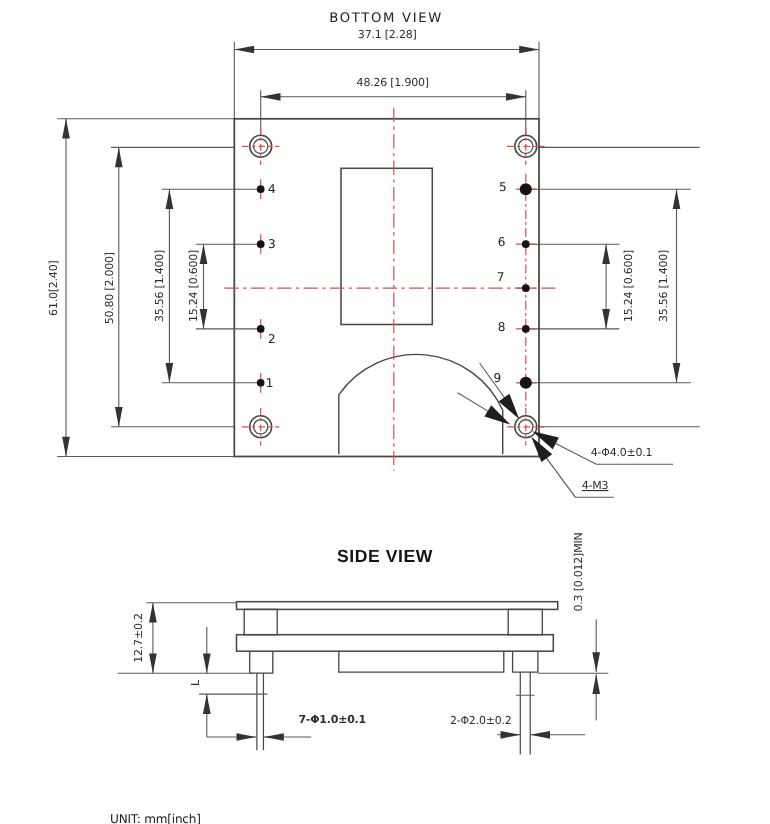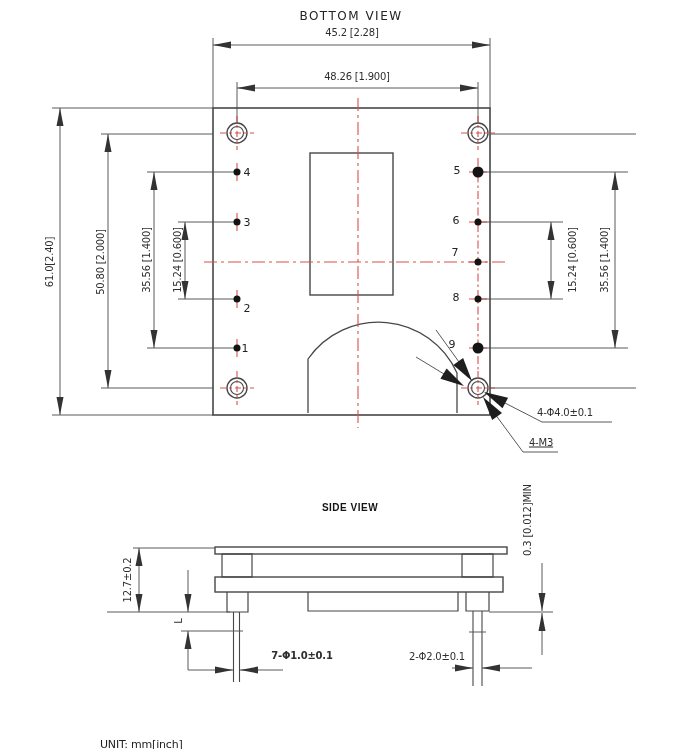--- a/index.html
+++ b/index.html
@@ -3,21 +3,21 @@
 <meta charset="utf-8">
 <style>
   html,body{margin:0;padding:0;background:#ffffff;}
   #page{position:relative;width:636px;height:749px;background:#ffffff;overflow:hidden;
         font-family:"DejaVu Sans",sans-serif;}
   svg{position:absolute;left:0;top:0;}
   .lbl{position:absolute;font:10px "DejaVu Sans",sans-serif;color:#2e2e2e;white-space:nowrap;
        transform:translate(-50%,-50%);letter-spacing:-0.2px;}
   .rot{transform:translate(-50%,-50%) rotate(-90deg);}
   .title{font-size:12px;letter-spacing:1.5px;color:#232323;}
-  .title2{font-size:10px;font-weight:bold;letter-spacing:0.5px;color:#141414;
+  .title2{font-size:16px;font-weight:bold;letter-spacing:0.5px;color:#141414;
           font-family:"Liberation Sans","DejaVu Sans",sans-serif;}
   .pin-num{font-size:11px;color:#222;}
   .unit{transform:translate(0,0);font-size:11px;color:#222;}
 </style>
 </head>
 <body>
 
 <div id="page">
 
 <svg width="700" height="749" viewBox="0 0 700 749">
@@ -138,21 +138,21 @@
     <polygon points="542,611 538.5,593 545.5,593"></polygon>
         <polygon points="542,613 538.5,631 545.5,631"></polygon>
     <polygon points="233,670 215,666.5 215,673.5"></polygon>
         <polygon points="240,670 258,666.5 258,673.5"></polygon>
     <polygon points="473,668 455,664.5 455,671.5"></polygon>
         <polygon points="482,668 500,664.5 500,671.5"></polygon>
   </g>
 </svg>
 
 <div class="lbl title" style="left:351px;top:16px;">BOTTOM VIEW</div>
-<div class="lbl" style="left:352px;top:32px;">45.2 [2.28]</div>
+<div class="lbl" style="left:352px;top:32px;">37.1 [2.28]</div>
 <div class="lbl" style="left:357px;top:76px;">48.26 [1.900]</div>
 
 <div class="lbl rot" style="left:49px;top:262px;">61.0[2.40]</div>
 <div class="lbl rot" style="left:100px;top:262px;">50.80 [2.000]</div>
 <div class="lbl rot" style="left:146px;top:260px;">35.56 [1.400]</div>
 <div class="lbl rot" style="left:177px;top:260px;">15.24 [0.600]</div>
 <div class="lbl rot" style="left:572px;top:260px;">15.24 [0.600]</div>
 <div class="lbl rot" style="left:604px;top:260px;">35.56 [1.400]</div>
 <div class="lbl rot" style="left:657px;top:261px;">50.80 [2.000]</div>
 
@@ -167,17 +167,17 @@
 <div class="lbl pin-num" style="left:452px;top:344px;">9</div>
 
 <div class="lbl" style="left:565px;top:412px;">4-Φ4.0±0.1</div>
 <div class="lbl" style="left:541px;top:442px;text-decoration:underline;">4-M3</div>
 
 <div class="lbl title2" style="left:350px;top:507px;">SIDE VIEW</div>
 <div class="lbl rot" style="left:527px;top:520px;">0.3 [0.012]MIN</div>
 <div class="lbl rot" style="left:127px;top:580px;">12.7±0.2</div>
 <div class="lbl rot" style="left:178px;top:621px;">L</div>
 <div class="lbl" style="left:302px;top:655px;font-weight:bold;">7-Φ1.0±0.1</div>
-<div class="lbl" style="left:437px;top:656px;">2-Φ2.0±0.1</div>
+<div class="lbl" style="left:437px;top:656px;">2-Φ2.0±0.2</div>
 
 <div class="lbl unit" style="left:100px;top:714px;margin-top:24px;">UNIT: mm[inch]</div>
 
 </div>
 
 </body></html>

